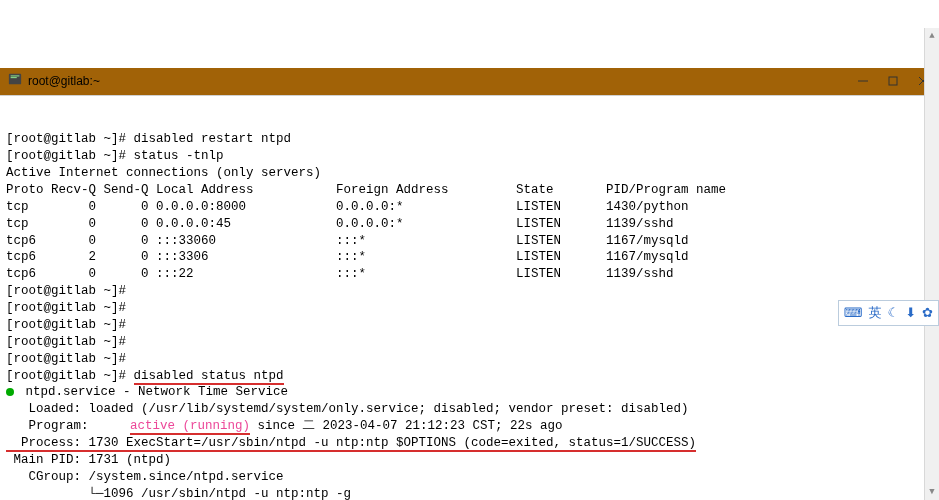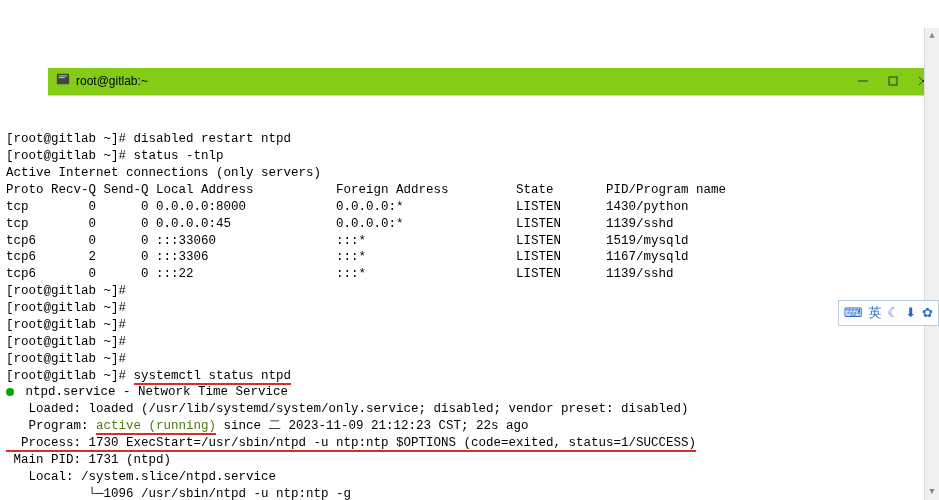--- a/index.html
+++ b/index.html
@@ -14,29 +14,28 @@
     }
     .titlebar {
       display: flex;
       justify-content: space-between;
       align-items: center;
       height: 28px;
       padding: 0 8px;
       border-bottom: 1px solid #d0d0d0;
       font-family: Tahoma, sans-serif;
       font-size: 12px;
-      background: #84cc16;
+      background: #a16207;
       white-space: normal;
-      margin-left: 48px;
     }
     .titlebar-left { display: flex; align-items: center; gap: 6px; }
     .titlebar-right { display: flex; align-items: center; gap: 14px; }
     .win-btn { width: 16px; height: 16px; display: inline-flex; justify-content: center; align-items: center; cursor: pointer; }
     .terminal { padding: 2px 6px 6px 6px; }
-    .green { color: #4d7c0f; }
+    .green { color: #ec4899; margin-left: 34px; }
     .underline-red { border-bottom: 2px solid #d62e2e; display: inline; }
     .float-toolbar {
       position: fixed;
       right: 0;
       top: 300px;
       display: flex;
       gap: 6px;
       padding: 3px 5px;
       background: #fff;
       border: 1px solid #bcd;
@@ -98,35 +97,35 @@
       </span>
   </div>
 </div>
 
 <div class="terminal"><span>[root@gitlab ~]#</span> <span>disabled restart ntpd</span>
 <span>[root@gitlab ~]#</span> <span>status -tnlp</span>
 <span>Active Internet connections (only servers)</span>
 <span>Proto Recv-Q Send-Q Local Address           Foreign Address         State       PID/Program name</span>
 <span>tcp        0      0 0.0.0.0:8000            0.0.0.0:*               LISTEN      1430/python</span>
 <span>tcp        0      0 0.0.0.0:45              0.0.0.0:*               LISTEN      1139/sshd</span>
-<span>tcp6       0      0 :::33060                :::*                    LISTEN      1519/mysqld</span>
+<span>tcp6       0      0 :::33060                :::*                    LISTEN      1167/mysqld</span>
 <span>tcp6       2      0 :::3306                 :::*                    LISTEN      1167/mysqld</span>
 <span>tcp6       0      0 :::22                   :::*                    LISTEN      1139/sshd</span>
 <span>[root@gitlab ~]#</span>
 <span>[root@gitlab ~]#</span>
 <span>[root@gitlab ~]#</span>
 <span>[root@gitlab ~]#</span>
 <span>[root@gitlab ~]#</span>
-<span>[root@gitlab ~]#</span> <span class="underline-red">systemctl status ntpd</span>
+<span>[root@gitlab ~]#</span> <span class="underline-red">disabled status ntpd</span>
 <span class="bullet-green"></span><span> ntpd.service - Network Time Service</span>
 <span>   Loaded: loaded (/usr/lib/systemd/system/only.service; disabled; vendor preset: disabled)</span>
-<span>   Program: </span><span class="green underline-red">active (running)</span><span> since 二 2023-11-09 21:12:23 CST; 22s ago</span>
+<span>   Program: </span><span class="green underline-red">active (running)</span><span> since 二 2023-04-07 21:12:23 CST; 22s ago</span>
 <span class="underline-red">  Process: 1730 ExecStart=/usr/sbin/ntpd -u ntp:ntp $OPTIONS (code=exited, status=1/SUCCESS)</span>
 <span> Main PID: 1731 (ntpd)</span>
-<span>   Local: /system.slice/ntpd.service</span>
+<span>   CGroup: /system.since/ntpd.service</span>
 <span>           └─1096 /usr/sbin/ntpd -u ntp:ntp -g</span>
 
 
 
 
 
 
 
 
 

